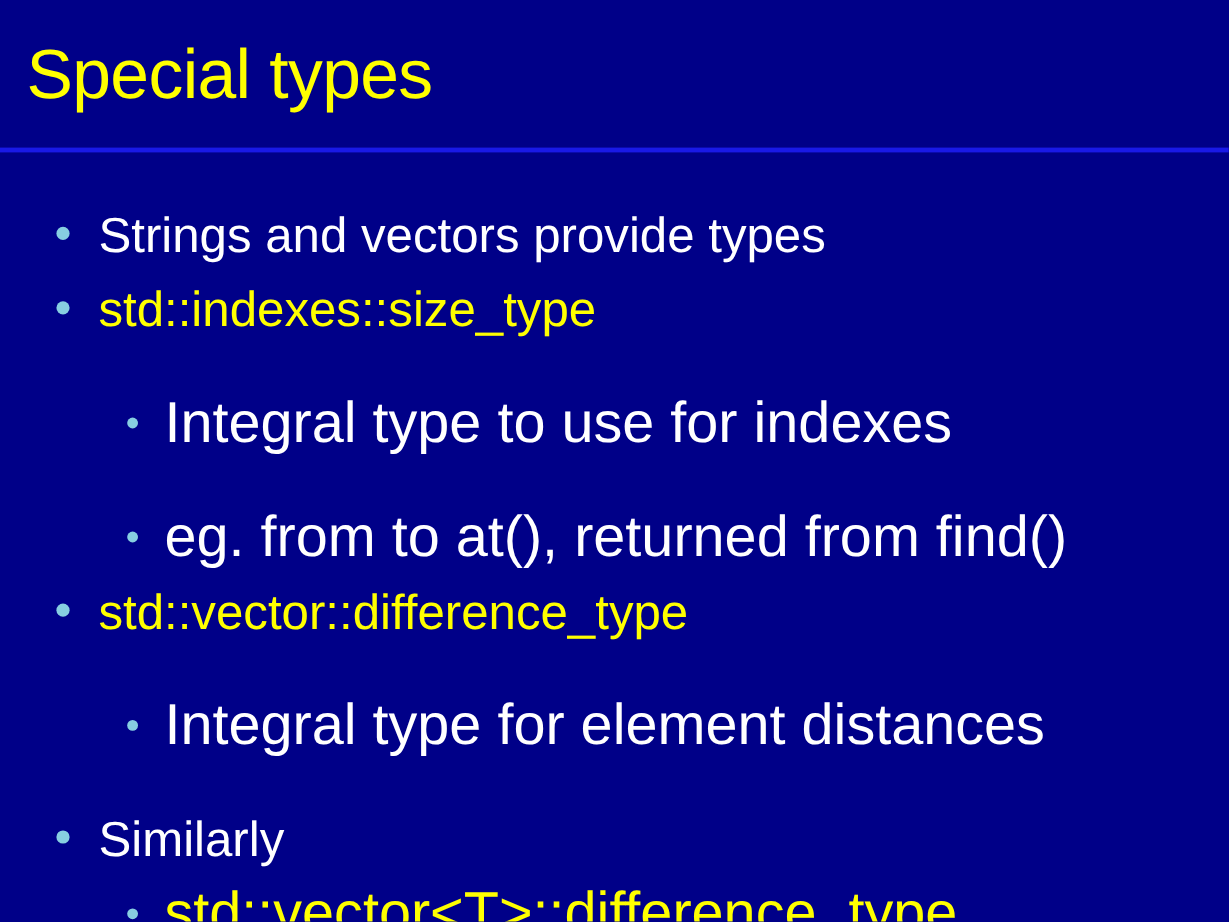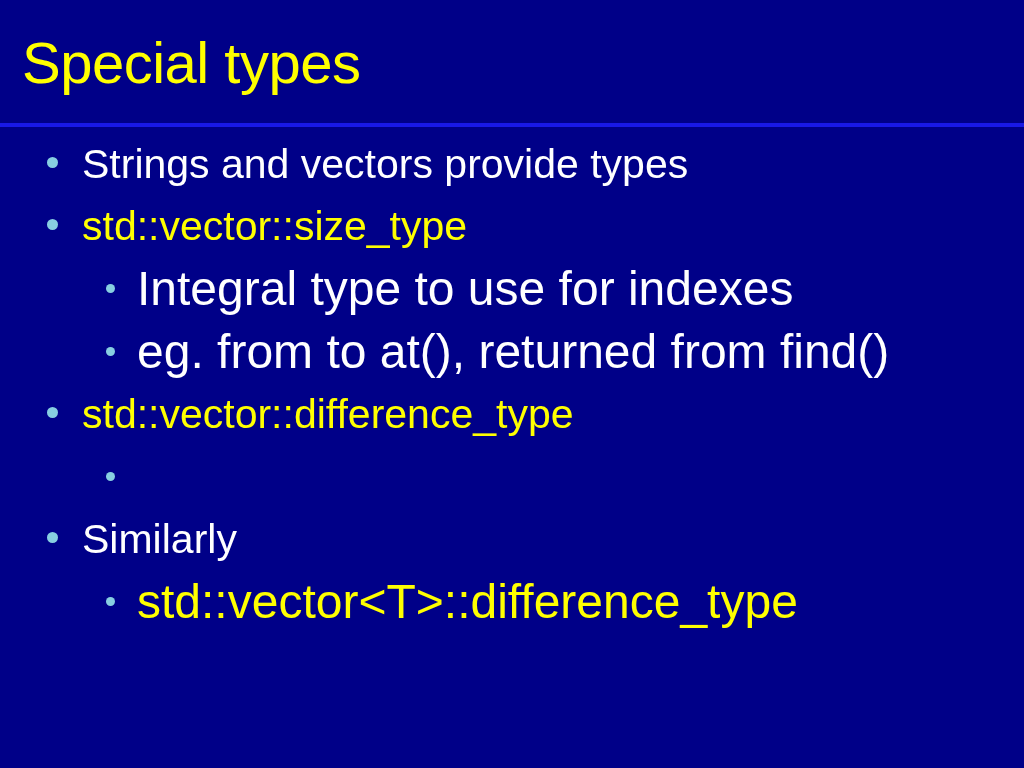--- a/index.html
+++ b/index.html
@@ -103,57 +103,58 @@
     top: 27px;
     width: 9px;
     height: 9px;
   }
   .level-2 .bullet-text {
     margin-left: 137px;
     font-size: 48px;
     line-height: 63px;
   }
 
-  .text-white { color: #ffffff; }
+  .text-white { color: #ffffff; margin-top: 32px; }
   .text-yellow { color: #ffff00; }
 </style>
 </head>
 <body>
 
 <div class="slide">
 
   <div class="title-area">
     <h1 class="slide-title">Special types</h1>
     <div class="title-rule"></div>
   </div>
 
   <div class="body-area" id="bullet-list">
 
   <div class="bullet-line level-1">
         <span class="bullet-dot"></span>
         <span class="bullet-text text-white">Strings and vectors provide types</span>
       </div>
       <div class="bullet-line level-1">
         <span class="bullet-dot"></span>
-        <span class="bullet-text text-yellow">std::vector::size_type</span>
+        <span class="bullet-text text-yellow">std::indexes::size_type</span>
       </div>
       <div class="bullet-line level-2">
         <span class="bullet-dot"></span>
         <span class="bullet-text text-white">Integral type to use for indexes</span>
       </div>
       <div class="bullet-line level-2">
         <span class="bullet-dot"></span>
         <span class="bullet-text text-white">eg. from to at(), returned from find()</span>
       </div>
       <div class="bullet-line level-1">
         <span class="bullet-dot"></span>
         <span class="bullet-text text-yellow">std::vector::difference_type</span>
       </div>
       <div class="bullet-line level-2">
         <span class="bullet-dot"></span>
+        <span class="bullet-text text-white">Integral type for element distances</span>
       </div>
       <div class="bullet-line level-1">
         <span class="bullet-dot"></span>
         <span class="bullet-text text-white">Similarly</span>
       </div>
       <div class="bullet-line level-2">
         <span class="bullet-dot"></span>
         <span class="bullet-text text-yellow">std::vector&lt;T&gt;::difference_type</span>
       </div>
     </div>

